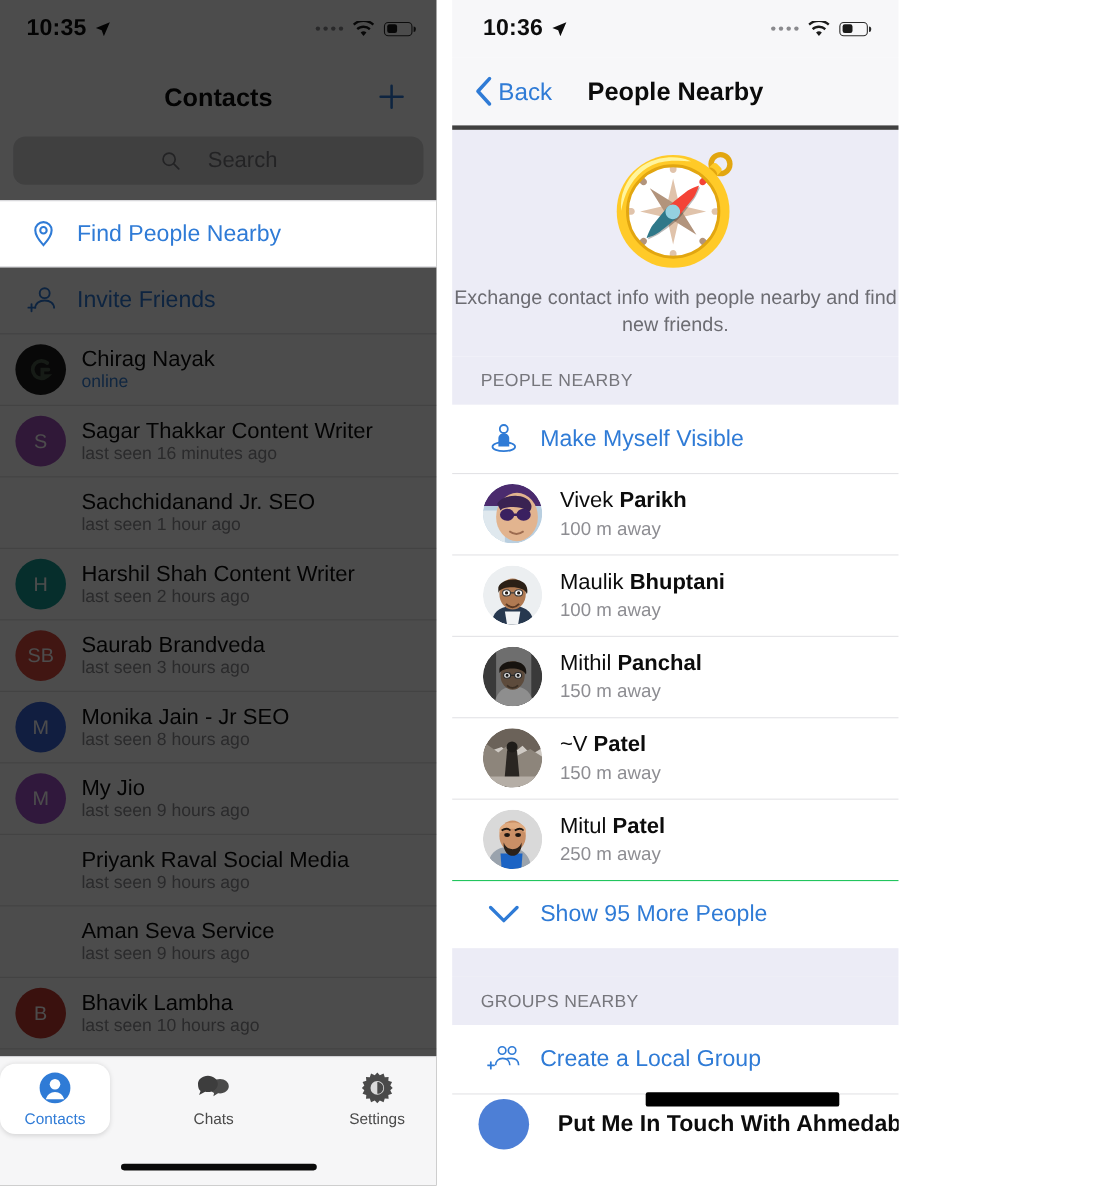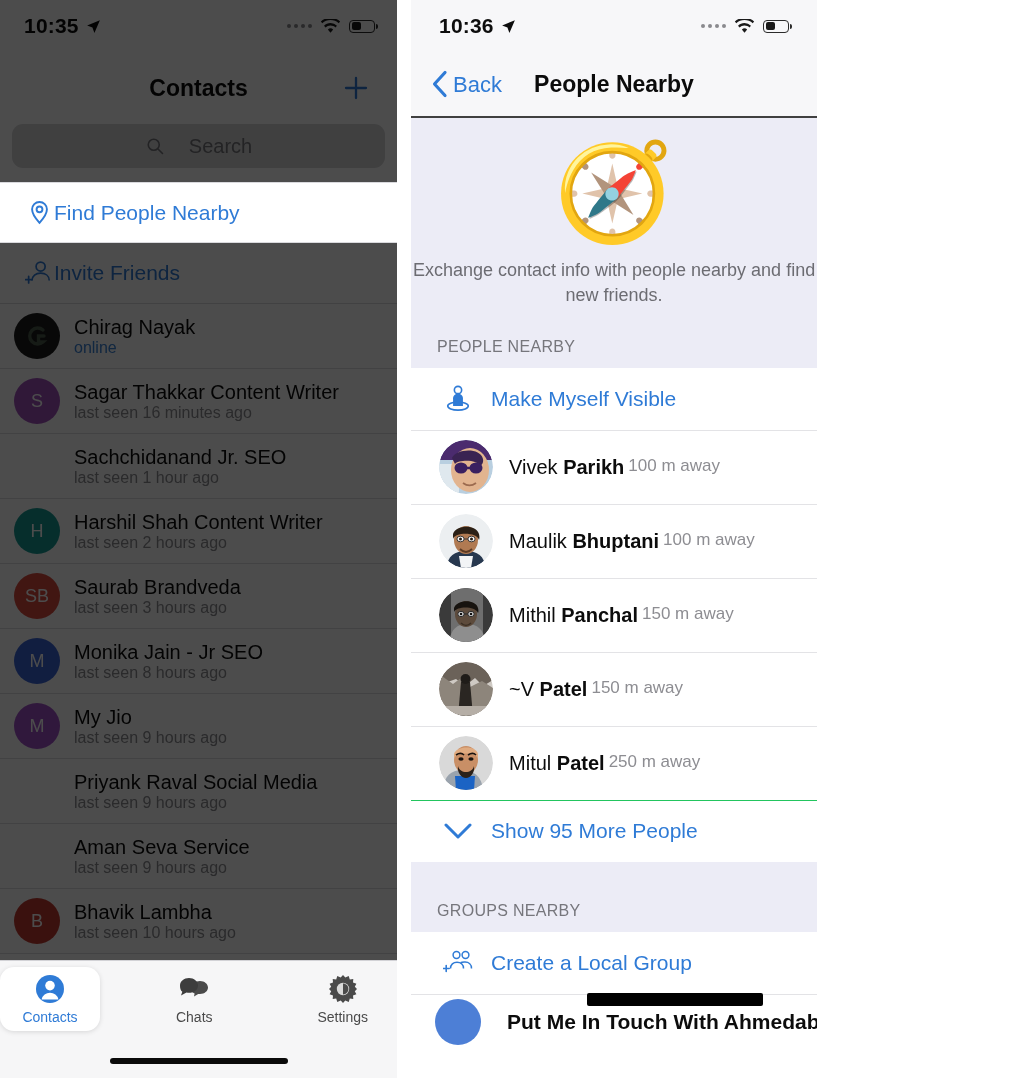--- a/index.html
+++ b/index.html
@@ -44,21 +44,21 @@
   }
   .searchwrap{ padding:0 12px 14px; }
   .searchbox{
     height:44px; border-radius:11px; background:#d6d6d8;
     display:flex; align-items:center; justify-content:center; gap:24px;
     color:#76767b; font-size:20px;text-align:right;
   }
 
   
   .act-row{
-    display:flex; align-items:center; 
+    display:flex; align-items:center; gap:16px;
     padding:0 0 0 24px; height:61px;
     color:#2f7bd6; font-size:21px;
     border-bottom:1px solid #d9d9dd;
   }
   .act-row.hl{
     position:relative; z-index:20; background:#ffffff;
     border-top:1px solid #d9d9dd;
   }
   .ic{ width:30px; height:30px; flex:0 0 30px; display:flex; align-items:center; justify-content:center; }
 
@@ -97,21 +97,21 @@
   
   .panel-right{
     position:relative; width:506px; height:1078px; overflow:hidden;
     background:#ffffff;
     border-left:6px solid #ffffff;
   }
   .statusbar-r{ height:52px; display:flex; align-items:center; padding:0 28px 0 28px; justify-content:space-between; background:#f7f7f9;}
   .nav-r{
     height:66px; background:#f7f7f9; position:relative;
     display:flex; align-items:center; justify-content:center;
-    border-bottom:2px solid #404040;
+    border-bottom:4px solid #404040;
   }
   .nav-r h1{ font-size:23px; font-weight:bold; color:#0b0b0b;}
   .backbtn{
     position:absolute; left:20px; top:50%; transform:translateY(-50%);
     display:flex; align-items:center; gap:5px; color:#2f7bd6; font-size:22px;
   }
   .hero{ background:#ececf6; padding:26px 0 16px; text-align:center; }
   .compass{ font-size:96px; line-height:1; }
   .hero p{ margin-top:18px; font-size:18px; color:#6c6c72; line-height:1.38; }
   .sec-hd{
@@ -122,21 +122,21 @@
     display:flex; align-items:center; gap:18px; padding-left:32px;
     height:62px; color:#2f7bd6; font-size:21px; background:#fff;
   }
   .r-row{
     display:flex; align-items:center; gap:16px; padding-left:28px;
     height:74px; background:#fff;
     border-top:1px solid #e3e3e6;
   }
   .pav{ width:54px; height:54px; flex:0 0 54px; border-radius:50%; overflow:hidden; position:relative;}
   .pav svg{ display:block; width:100%; height:100%; }
-  .r-txt{ display:flex; gap:4px; }
+  .r-txt{ display:flex; flex-direction:column; gap:4px; }
   .r-name{ font-size:20px; color:#0c0c0c; }
   .r-name b{ font-weight:bold; }
   .r-dist{ font-size:17px; color:#8d8d92; }
   .r-more{
     display:flex; align-items:center; gap:18px; padding-left:32px;
     height:62px; color:#2f7bd6; font-size:21px; background:#fff;
     border-top:1px solid #22c55e;
   }
   .gap{ height:26px; background:#ececf6; }
   .g-row{

